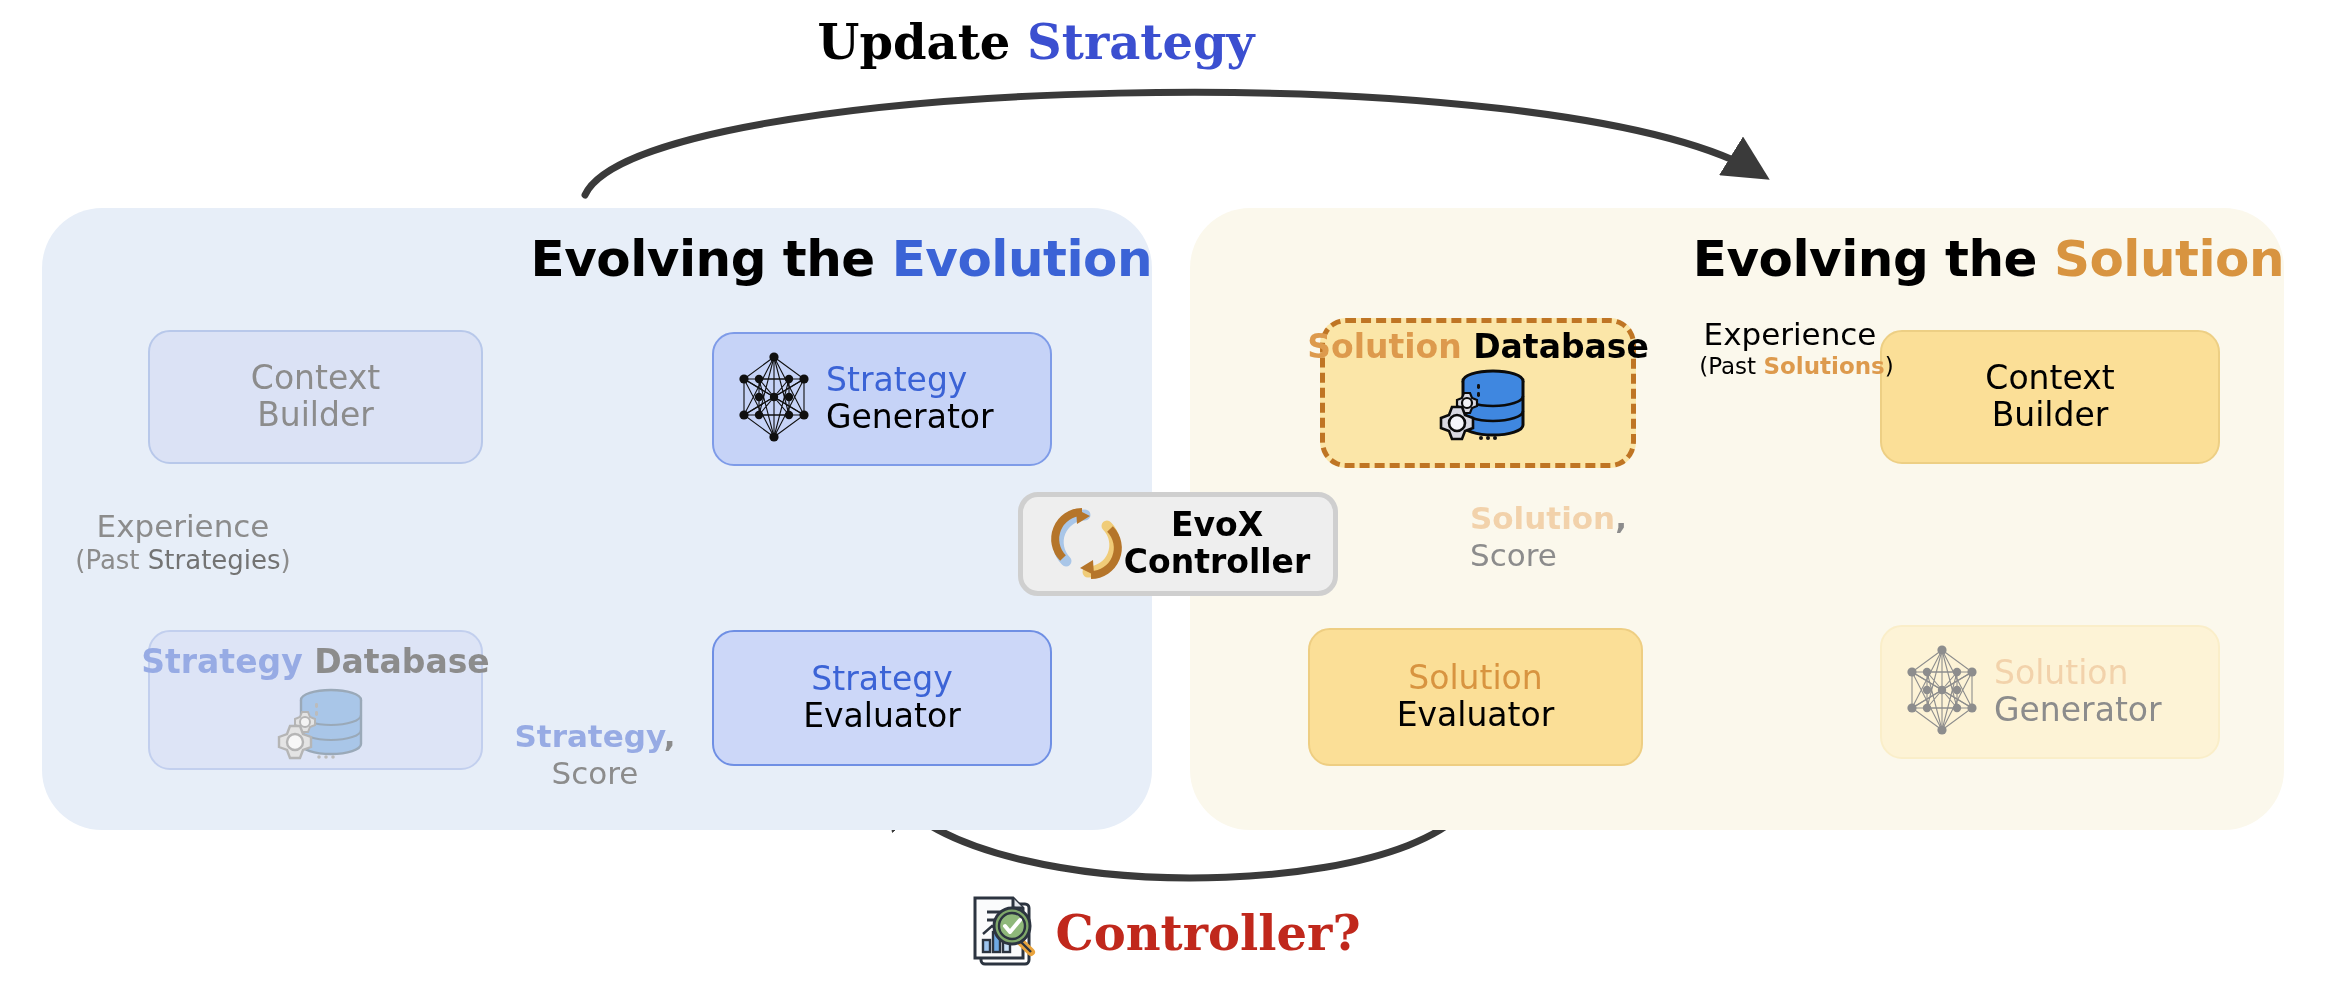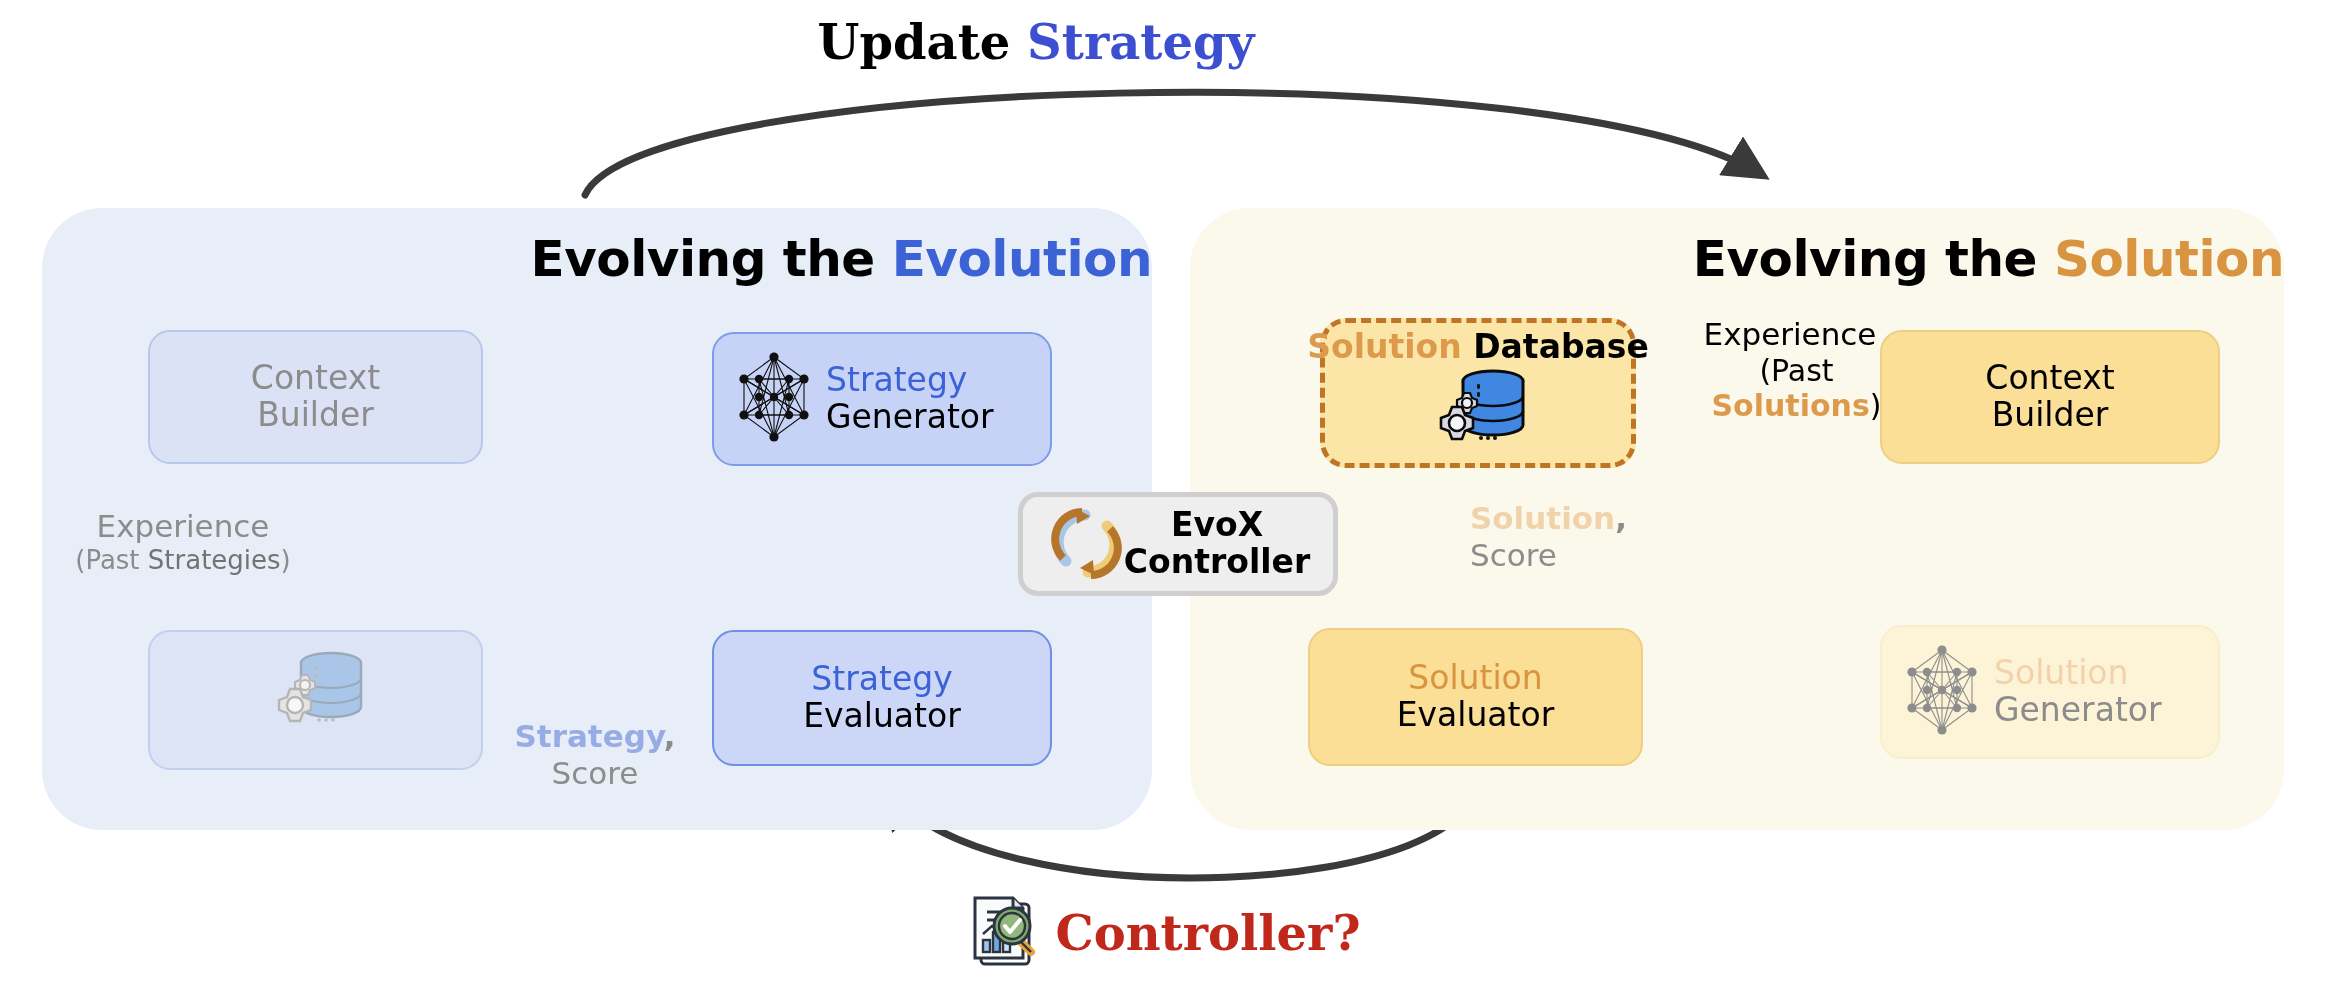--- a/index.html
+++ b/index.html
@@ -106,21 +106,21 @@
 
   #lbl-exp-left{left:18px;top:508px;width:330px;font-size:31px;color:#8c8c8c;}
   #lbl-exp-left .sub{font-size:26px;}
   #lbl-exp-left .hi{color:#737373;font-weight:normal;text-align:right;}
 
   #lbl-strat-score{left:480px;top:718px;width:230px;font-size:31px;color:#8c8c8c;font-weight:bold;}
   #lbl-strat-score .w1{color:#97abe4;}
   #lbl-strat-score .w2{color:#8c8c8c;font-weight:normal;display:block;}
 
   #lbl-exp-right{left:1660px;top:316px;width:260px;font-size:31px;color:#000;}
-  #lbl-exp-right .sub{font-size:30px;padding-left:13px;}
+  #lbl-exp-right .sub{font-size:23px;padding-left:13px;}
   #lbl-exp-right .hi{color:#dd9a4d;font-weight:bold;}
 
   #lbl-sol-score{left:1470px;top:500px;width:230px;font-size:31px;font-weight:bold;text-align:left;}
   #lbl-sol-score .w1{color:#f2d2ab;}
   #lbl-sol-score .w2{color:#8c8c8c;font-weight:normal;display:block;}
 
   
   #title-update{
     position:absolute;left:0;top:14px;width:2072px;text-align:center;
     font-family:"DejaVu Serif","Liberation Serif",serif;
@@ -216,20 +216,23 @@
         </g>
       </svg>
     </span>
     <div class="lbl">
       <span class="l1 accent-blue">Strategy</span>
       <span class="l2" style="color:#000">Generator</span>
     </div>
   </div>
 
   <div class="node" id="node-strat-db">
+    <div class="dbtitle">
+      <span class="w1">Strategy</span><span class="w2"> Database</span>
+    </div>
     <span style="margin-top:2px;">
       <svg width="126" height="78" viewBox="0 0 126 78">
         <g>
           <ellipse cx="78" cy="17" rx="30" ry="10" fill="#a9c6e8" stroke="#9aa9b8" stroke-width="2.4"></ellipse>
           <path d="M48 17 L48 61 A30 10 0 0 0 108 61 L108 17" fill="#a9c6e8" stroke="#9aa9b8" stroke-width="2.4"></path>
           <path d="M48 32 A30 10 0 0 0 108 32" fill="none" stroke="#9aa9b8" stroke-width="2.2"></path>
           <path d="M48 47 A30 10 0 0 0 108 47" fill="none" stroke="#9aa9b8" stroke-width="2.2"></path>
           <g fill="#e4e4e4" stroke="#b5b5b5" stroke-width="2">
             <path d="M42 36 l5-2 2-5 6 0 2 5 5 2 0 6 -5 2 -2 5 -6 0 -2 -5 -5 -2 z"></path>
           </g>

